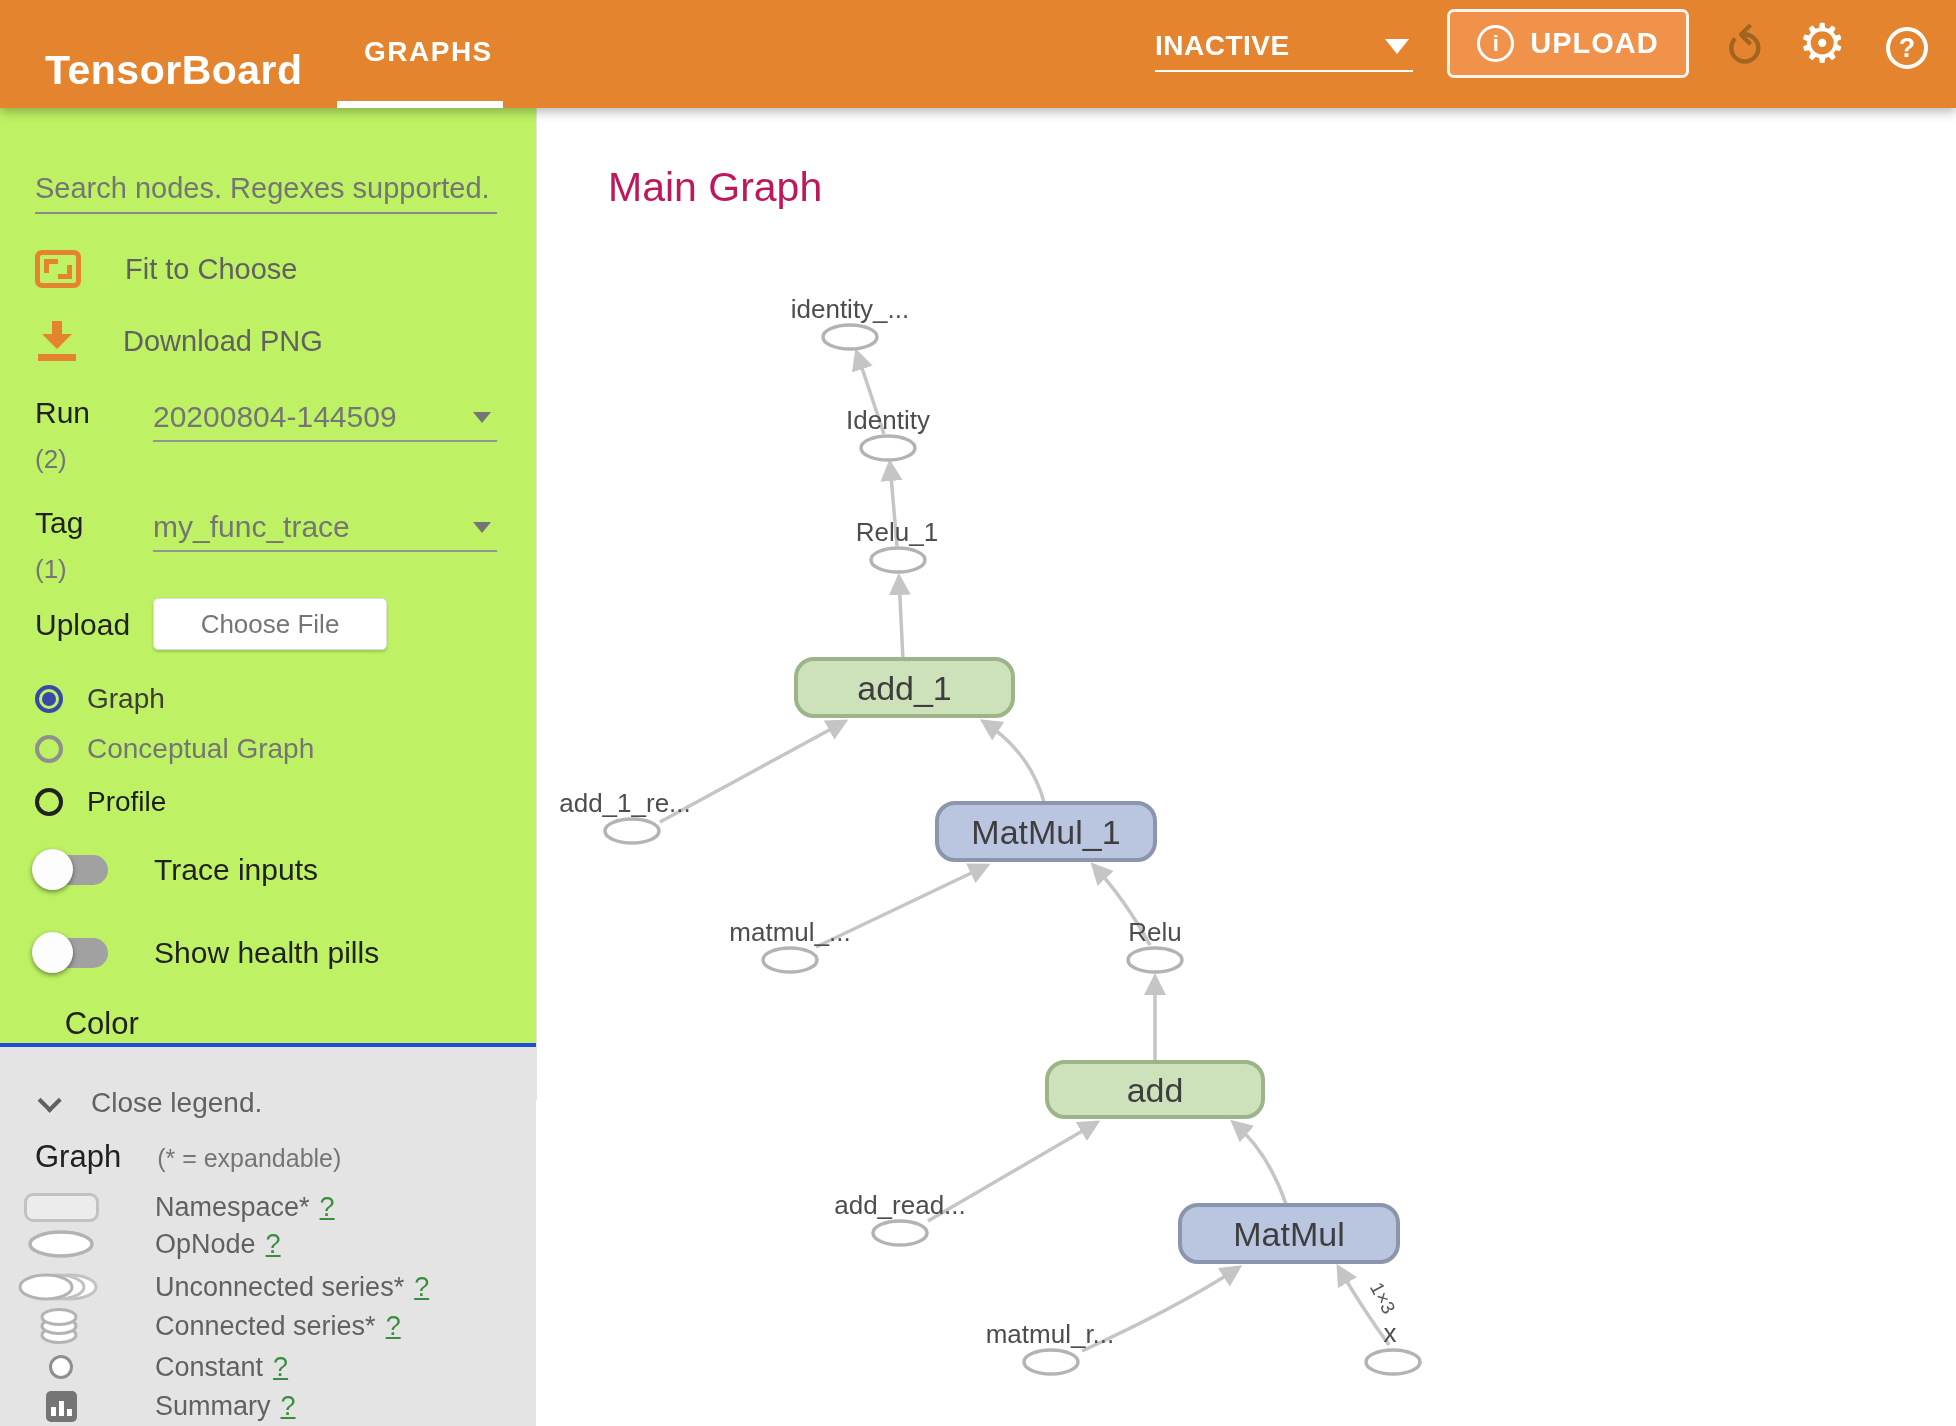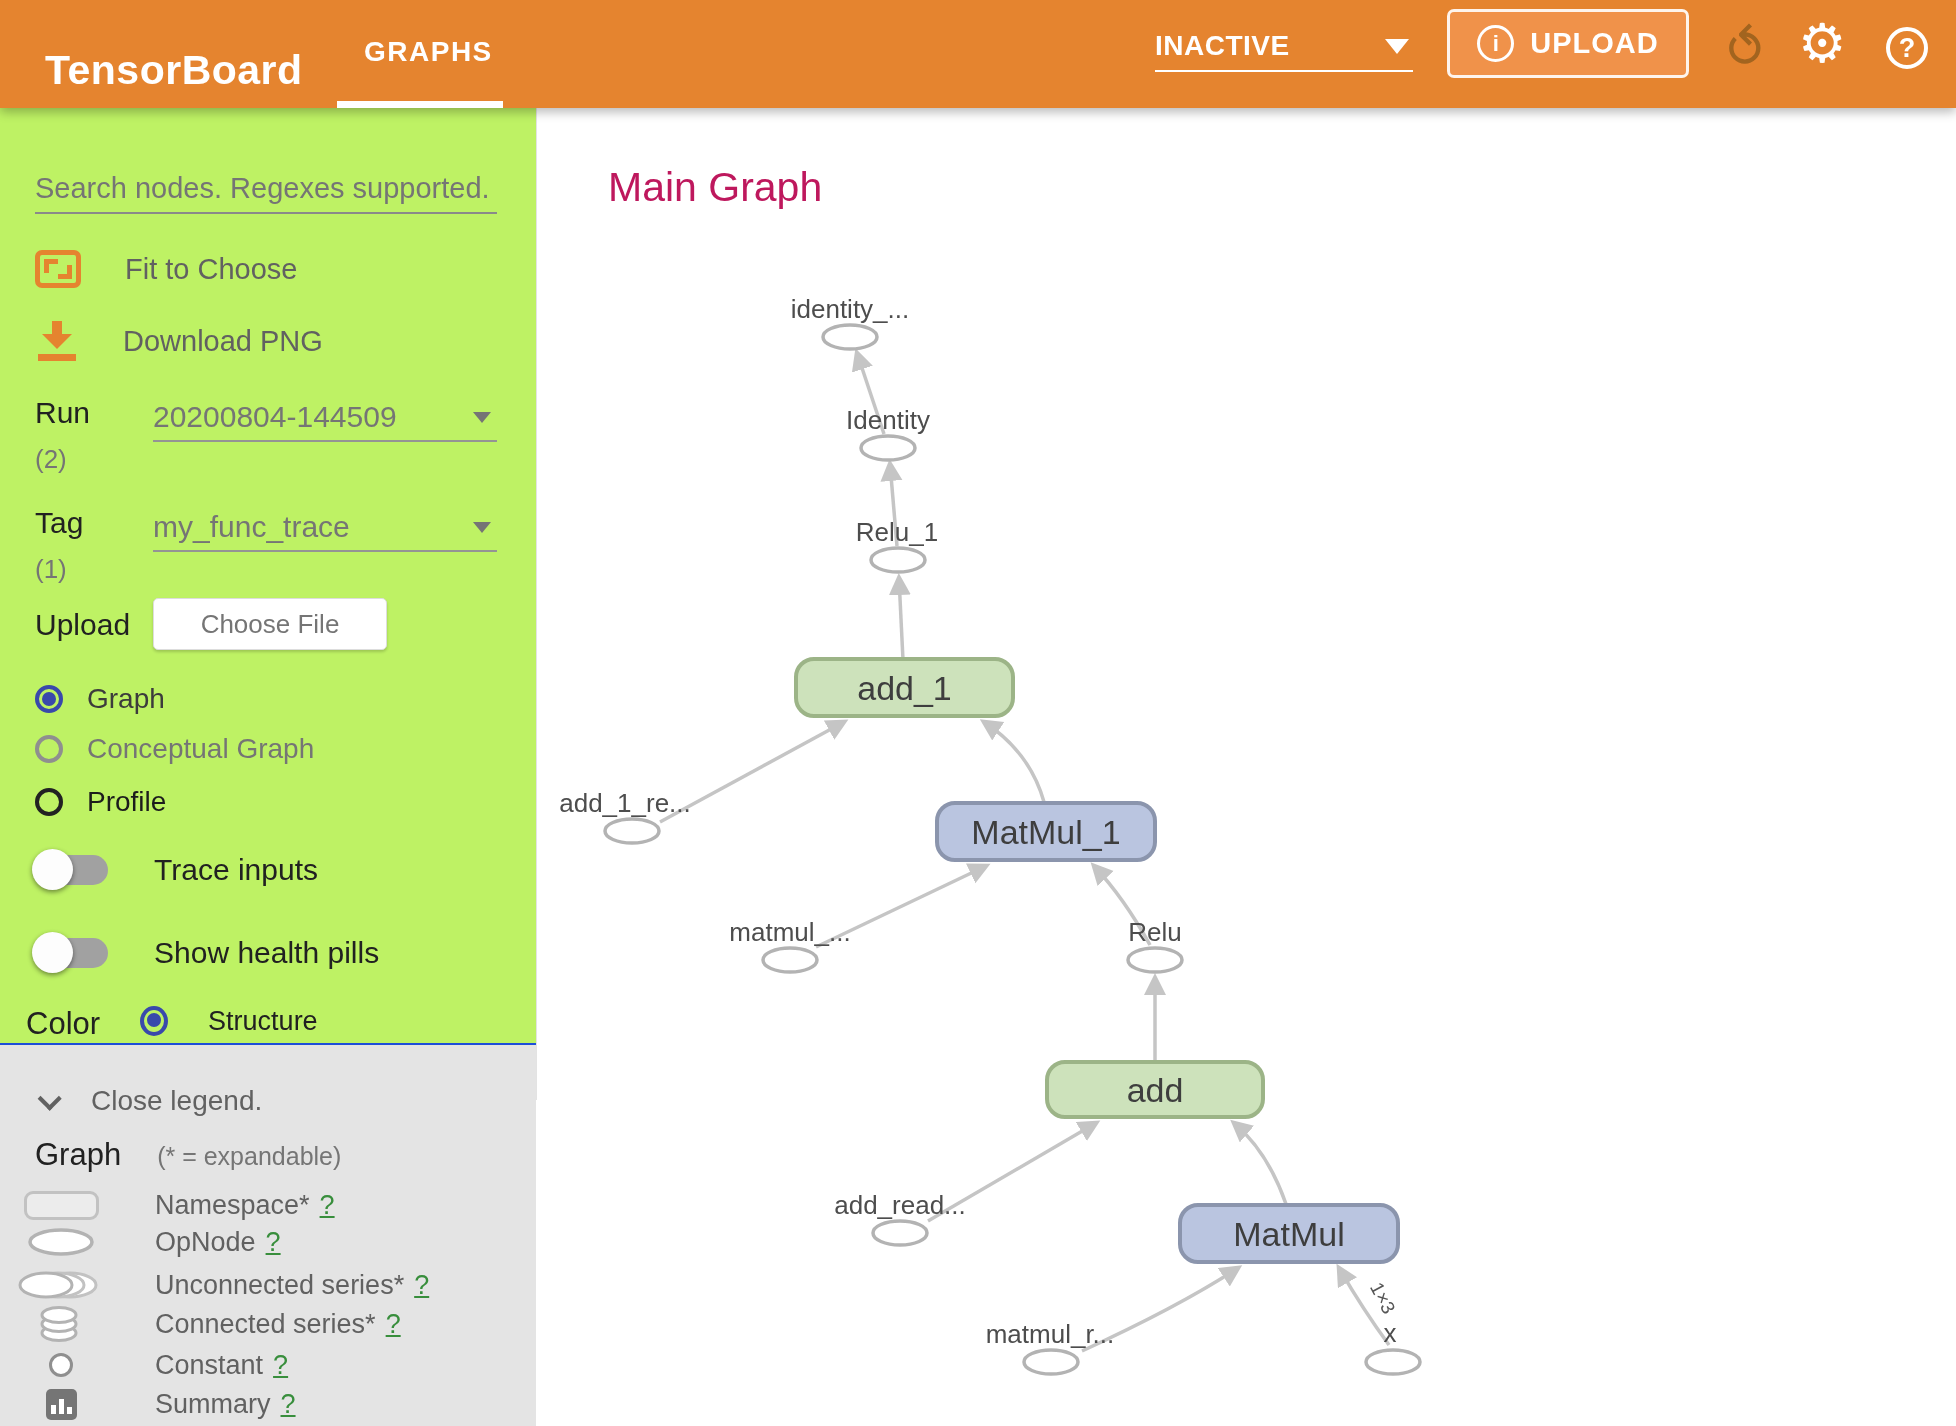--- a/index.html
+++ b/index.html
@@ -64,26 +64,26 @@
   .radio.gray{border:4px solid #8f8f8f;}
   .radio.black{border:4px solid #222;}
   .radio-row .rlabel{font-size:28px;}
   .rl-dark{color:#3c3c3c;} .rl-gray{color:#757575;} .rl-black{color:#1c1c1c;}
 
   .toggle-row{left:35px;display:flex;align-items:center;gap:46px;cursor:pointer;height:44px;}
   .switch{width:73px;height:30px;border-radius:15px;background:#a1a1a1;position:relative;flex:0 0 73px;}
   .switch .knob{position:absolute;left:-3px;top:-6px;width:41px;height:41px;border-radius:50%;background:#fdfdfd;box-shadow:0 2px 5px rgba(0,0,0,.45);}
   .toggle-row .tglabel{font-size:30px;color:#212121;text-align:center;}
 
-  #color-row{left:26px;display:flex;height:36px;gap:40px;}
+  #color-row{left:47px;display:flex;align-items:center;height:36px;gap:40px;flex-direction:column;}
   #color-row .clabel{font-size:31px;color:#212121;}
   #color-row .radio{width:30px;height:30px;}
   #color-row .copt{font-size:27px;color:#212121;}
 
-  #legend-panel{position:absolute;left:0;top:935px;width:536px;height:383px;background:#e4e4e4;border-top:2px solid #1d4ed8;}
+  #legend-panel{position:absolute;left:0;top:935px;width:536px;height:383px;background:#e4e4e4;border-top:4px solid #1d4ed8;}
   #close-legend{position:absolute;left:44px;top:40px;display:flex;align-items:center;gap:30px;cursor:pointer;}
   #close-legend .chev{width:17px;height:17px;border-left:4px solid #616161;border-bottom:4px solid #616161;transform:rotate(-45deg) translateY(-4px);}
   #close-legend .cllabel{font-size:28px;color:#616161;}
   #legend-head{position:absolute;left:35px;top:92px;display:flex;align-items:baseline;gap:36px;}
   #legend-head .gh{font-size:31px;color:#212121;}
   #legend-head .ghn{font-size:25px;color:#757575;}
   .leg-row{position:absolute;left:0;height:40px;display:flex;align-items:center;}
   .leg-icon{width:122px;display:flex;justify-content:center;align-items:center;}
   .leg-label{font-size:27px;color:#616161;margin-left:33px;}
   .leg-help{font-size:27px;color:var(--help);text-decoration:underline;margin-left:10px;cursor:pointer;}

